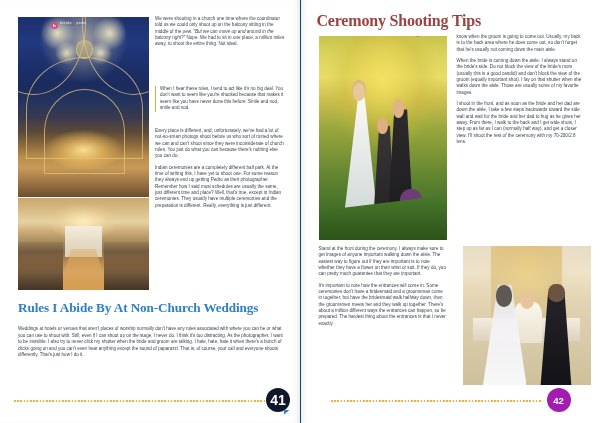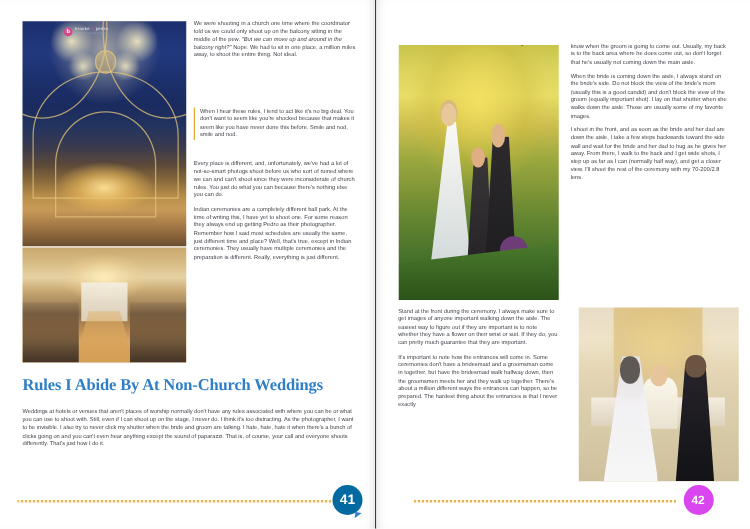--- a/index.html
+++ b/index.html
@@ -216,33 +216,33 @@
     background:#6b5442;
   }
 
   
   .rule{
     position:absolute;height:2px;
     background-image:repeating-linear-gradient(90deg,#e8b44a 0 1.6px, rgba(232,180,74,.15) 1.6px 3.2px);
   }
   .badge-bubble{
     position:absolute;width:24px;height:24px;border-radius:50%;
-    background:#0369a1;color:#fff;
+    background:#0f172a;color:#fff;
     display:flex;align-items:center;justify-content:center;
-    font-size:11px;font-weight:bold;
+    font-size:14px;font-weight:bold;
     font-family:"Liberation Sans",sans-serif;
   }
   .badge-bubble:after{
     content:"";position:absolute;right:1px;bottom:-2.5px;
     width:0;height:0;border-left:5px solid #2f7fc6;
     border-bottom:5px solid transparent;transform:rotate(8deg);
   }
   .badge-circle{
     position:absolute;width:24px;height:24px;border-radius:50%;
-    background:#d946ef;color:#fff;
+    background:#a21caf;color:#fff;
     display:flex;align-items:center;justify-content:center;
     font-size:9.5px;font-weight:bold;
     font-family:"Liberation Sans",sans-serif;
   }
 </style>
 </head>
 <body>
 
 <div class="spread">
 
@@ -288,20 +288,21 @@
     <div class="wide" style="left:18px;top:326px;width:265px;">
       <p>Weddings at hotels or venues that aren't places of worship normally don't have any rules associated with where you can be or what you can use to shoot with. Still, even if I can shoot up on the stage, I never do. I think it's too distracting. As the photographer, I want to be invisible. I also try to never click my shutter when the bride and groom are talking. I hate, hate, hate it when there's a bunch of clicks going on and you can't even hear anything except the sound of paparazzi. That is, of course, your call and everyone shoots differently. That's just how I do it.</p>
     </div>
 
     <div class="rule" style="left:14px;top:400px;width:256px;"></div>
     <div class="badge-bubble" style="left:266px;top:388px;">41</div>
   </div>
 
   <div class="page right">
 
+    <div class="head-maroon" style="left:16px;top:12px;">Ceremony Shooting Tips</div>
 
     <div class="photo outdoor" style="left:18px;top:36px;width:128px;height:204px;">
       <div class="branch" style="left:6%;top:-16%;width:88%;height:60%;transform:rotate(-6deg);"></div>
       <div class="branch" style="left:14%;top:-8%;width:72%;height:46%;transform:rotate(4deg);border-width:1.4px;"></div>
       <div class="bride-dress"></div>
       <div class="bride-head"></div>
       <div class="groom2-suit"></div>
       <div class="groom2-head"></div>
       <div class="groom-suit"></div>
       <div class="groom-head"></div>

